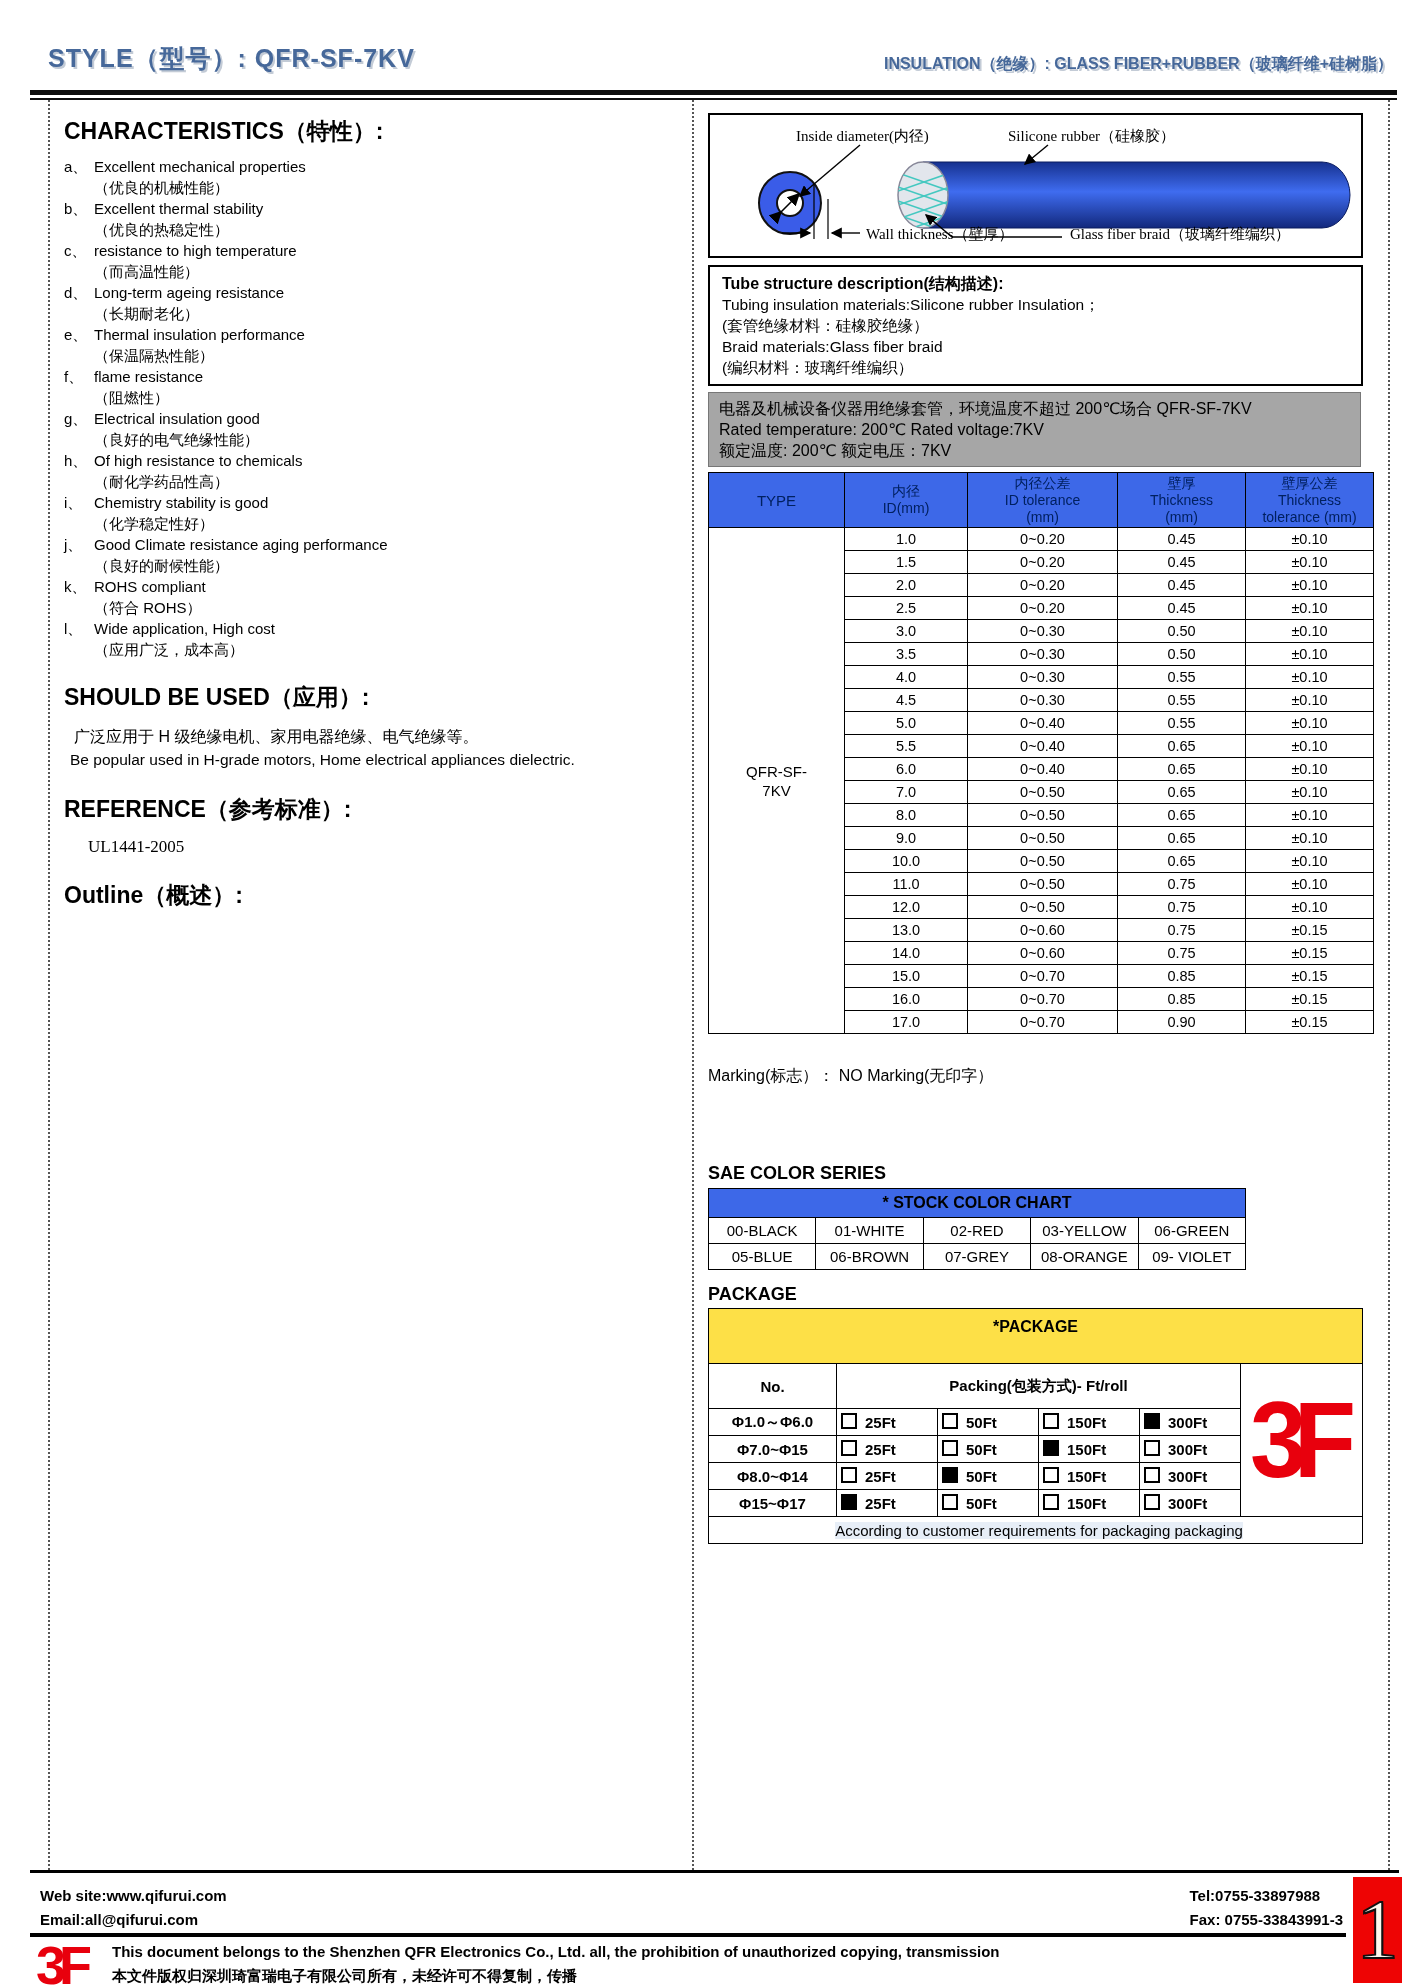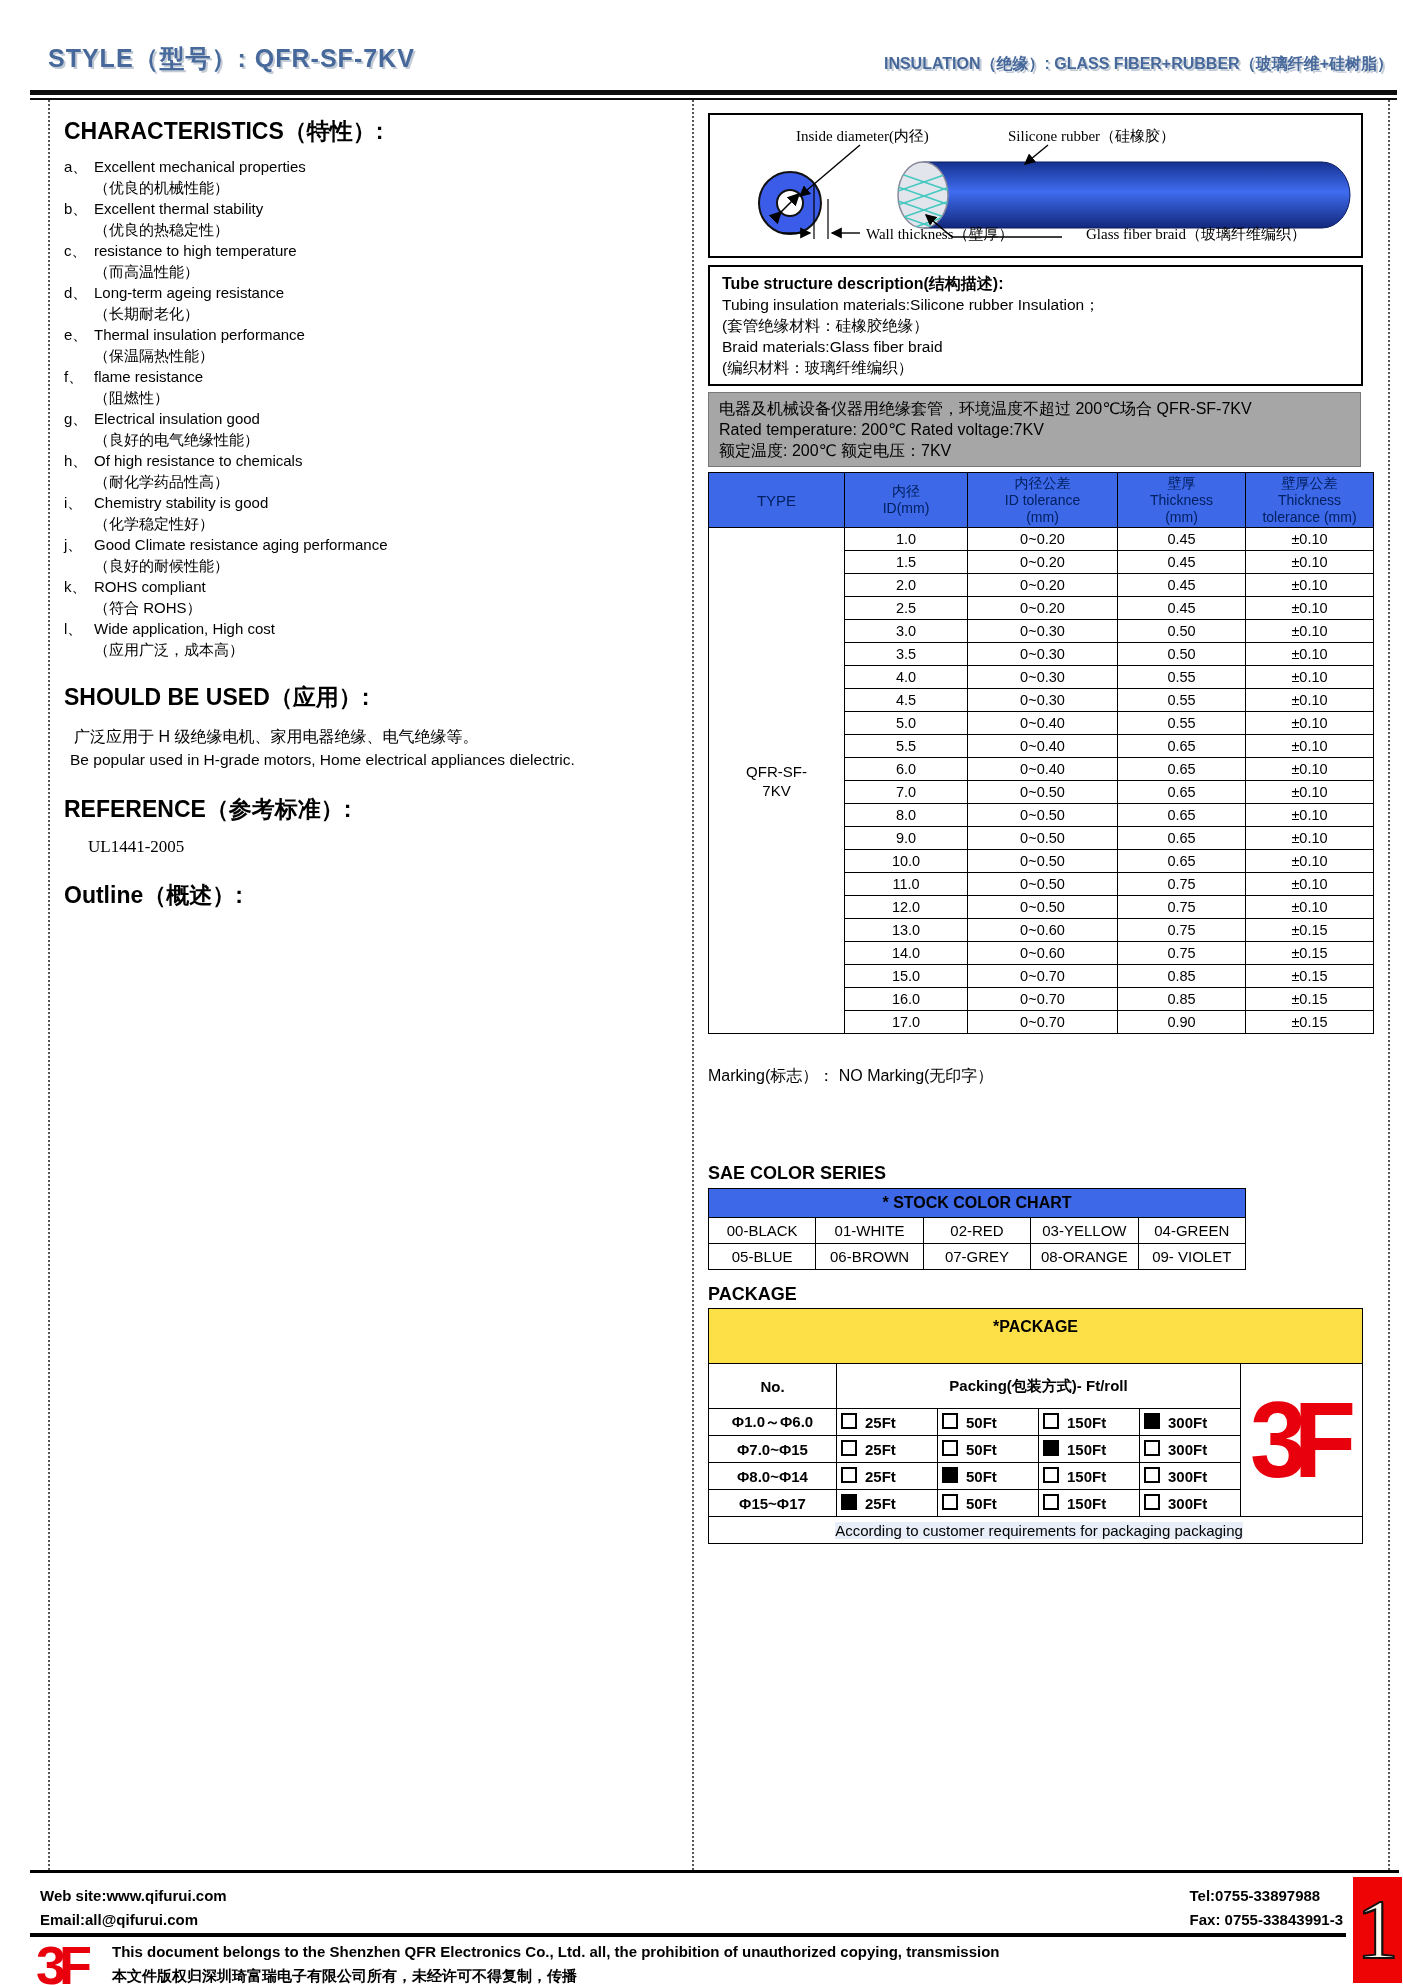--- a/index.html
+++ b/index.html
@@ -252,21 +252,21 @@
           <line x1="104" y1="70" x2="104" y2="124" stroke="#000" stroke-width="1.2"></line>
           <line x1="118" y1="84" x2="118" y2="124" stroke="#000" stroke-width="1.2"></line>
           <line x1="72" y1="118" x2="100" y2="118" stroke="#000" stroke-width="1.4" marker-end="url(#arr)"></line>
           <line x1="150" y1="118" x2="122" y2="118" stroke="#000" stroke-width="1.4" marker-end="url(#arr)"></line>
 
           <polyline points="352,122 242,122 216,100" fill="none" stroke="#000" stroke-width="1.4" marker-end="url(#arr)"></polyline>
         </svg>
         <div class="dlabel" style="left:86px;top:12px;">Inside diameter(内径)</div>
         <div class="dlabel" style="left:298px;top:12px;">Silicone rubber（硅橡胶）</div>
         <div class="dlabel" style="left:156px;top:110px;">Wall thickness（壁厚）</div>
-        <div class="dlabel" style="left:376px;top:110px;">Glass fiber braid（玻璃纤维编织）</div>
+        <div class="dlabel" style="left:360px;top:110px;">Glass fiber braid（玻璃纤维编织）</div>
       </div>
 
       <div class="tube-box">
         <div class="tube-title">Tube structure description(结构描述):</div>
         <div class="tube-line">Tubing insulation materials:Silicone rubber Insulation；</div>
         <div class="tube-line">(套管绝缘材料：硅橡胶绝缘）</div>
         <div class="tube-line">Braid materials:Glass fiber braid</div>
         <div class="tube-line">(编织材料：玻璃纤维编织）</div>
       </div>
 
@@ -438,21 +438,21 @@
           <tr>
             <th class="chart-head" colspan="5">* STOCK COLOR CHART</th>
           </tr>
         </thead>
         <tbody>
             <tr>
               <td>00-BLACK</td>
               <td>01-WHITE</td>
               <td>02-RED</td>
               <td>03-YELLOW</td>
-              <td>04-GREEN</td>
+              <td>06-GREEN</td>
             </tr>
             <tr>
               <td>05-BLUE</td>
               <td>06-BROWN</td>
               <td>07-GREY</td>
               <td>08-ORANGE</td>
               <td>09- VIOLET</td>
             </tr>
           </tbody>
       </table>

